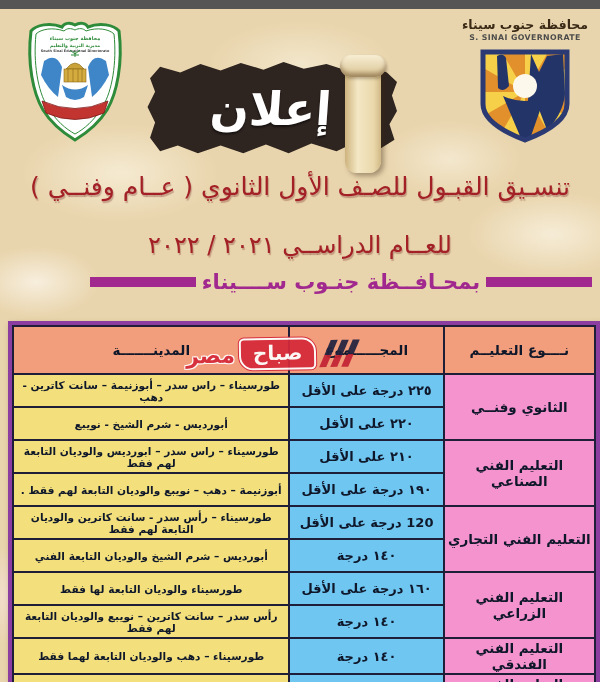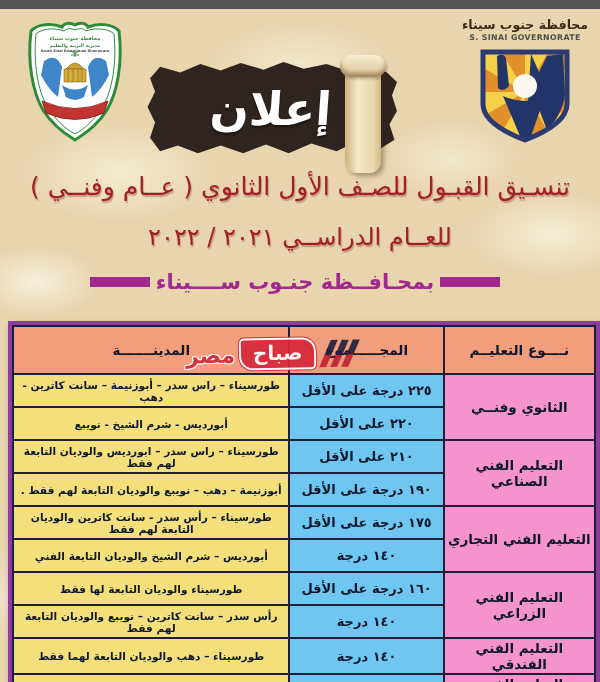--- a/index.html
+++ b/index.html
@@ -32,22 +32,22 @@
   .scroll{position:absolute;left:340px;top:46px;width:46px;height:118px;z-index:3;}
   .scroll-body{position:absolute;left:5px;top:9px;right:5px;bottom:0;
     background:linear-gradient(90deg,#cdb37e,#f4e7c4 35%,#ead8ab 80%,#d0b885);
     border-radius:6px 6px 12px 12px;box-shadow:3px 3px 5px rgba(60,40,20,.4);}
   .scroll-curl{position:absolute;left:0;top:0;width:46px;height:22px;
     background:linear-gradient(#f8eed4,#d9c391);border-radius:11px;
     box-shadow:inset 0 -4px 4px rgba(90,60,30,.45),1px 2px 3px rgba(60,40,20,.3);}
   
   .title-line{position:absolute;left:0;width:100%;text-align:center;direction:rtl;font-weight:normal;}
   .t1{top:163px;font-size:25px;color:#a32026;text-shadow:1px 2px 1px rgba(105,20,20,.3);}
-  .t2{top:214px;font-size:24px;color:#a32026;text-shadow:1px 2px 1px rgba(105,20,20,.3);}
-  .t3-wrap{position:absolute;top:261px;left:90px;width:410px;display:flex;align-items:center;direction:rtl;}
+  .t2{top:222px;font-size:24px;color:#a32026;text-shadow:1px 2px 1px rgba(105,20,20,.3);}
+  .t3-wrap{position:absolute;top:261px;left:90px;width:502px;display:flex;align-items:center;direction:rtl;}
   .t3-bar{flex:1;height:10px;background:#a1288e;}
   .t3-text{margin:0 6px;font-size:21px;font-weight:bold;color:#a1288e;white-space:nowrap;}
   
   .table-wrap{position:absolute;left:8px;top:312px;width:584px;border:4px solid #8b3da0;background:#1e1e38;box-shadow:2px 3px 6px rgba(80,50,20,.35);}
   table{border-collapse:collapse;direction:rtl;width:100%;table-layout:fixed;}
   th,td{border:2px solid #1e1e38;text-align:center;vertical-align:middle;color:#0f172a;font-weight:bold;padding:1px 3px;}
   th{background:#f29d7b;height:44px;font-size:13.5px;}
   col.c-type{width:26%;} col.c-total{width:26.5%;} col.c-city{width:47.5%;}
   td{height:29px;}
   td.type{background:#f593cf;font-size:13.5px;}
@@ -165,21 +165,21 @@
           <td class="type" rowspan="2">التعليم الفني الصناعي</td>
           <td class="total">٢١٠ على الأقل</td>
           <td class="city">طورسيناء – راس سدر – ابورديس والوديان التابعة لهم فقط</td>
         </tr>
         <tr>
           <td class="total">١٩٠ درجة على الأقل</td>
           <td class="city">أبوزنيمة – دهب – نويبع والوديان التابعة لهم فقط .</td>
         </tr>
         <tr>
           <td class="type" rowspan="2">التعليم الفني التجاري</td>
-          <td class="total">١٧٥ درجة على الأقل</td>
+          <td class="total">120 درجة على الأقل</td>
           <td class="city">طورسيناء – رأس سدر - سانت كاترين والوديان التابعة لهم فقط</td>
         </tr>
         <tr>
           <td class="total">١٤٠ درجة</td>
           <td class="city">أبورديس – شرم الشيخ والوديان التابعة الفني</td>
         </tr>
         <tr>
           <td class="type" rowspan="2">التعليم الفني الزراعي</td>
           <td class="total">١٦٠ درجة على الأقل</td>
           <td class="city">طورسيناء والوديان التابعة لها فقط</td>

